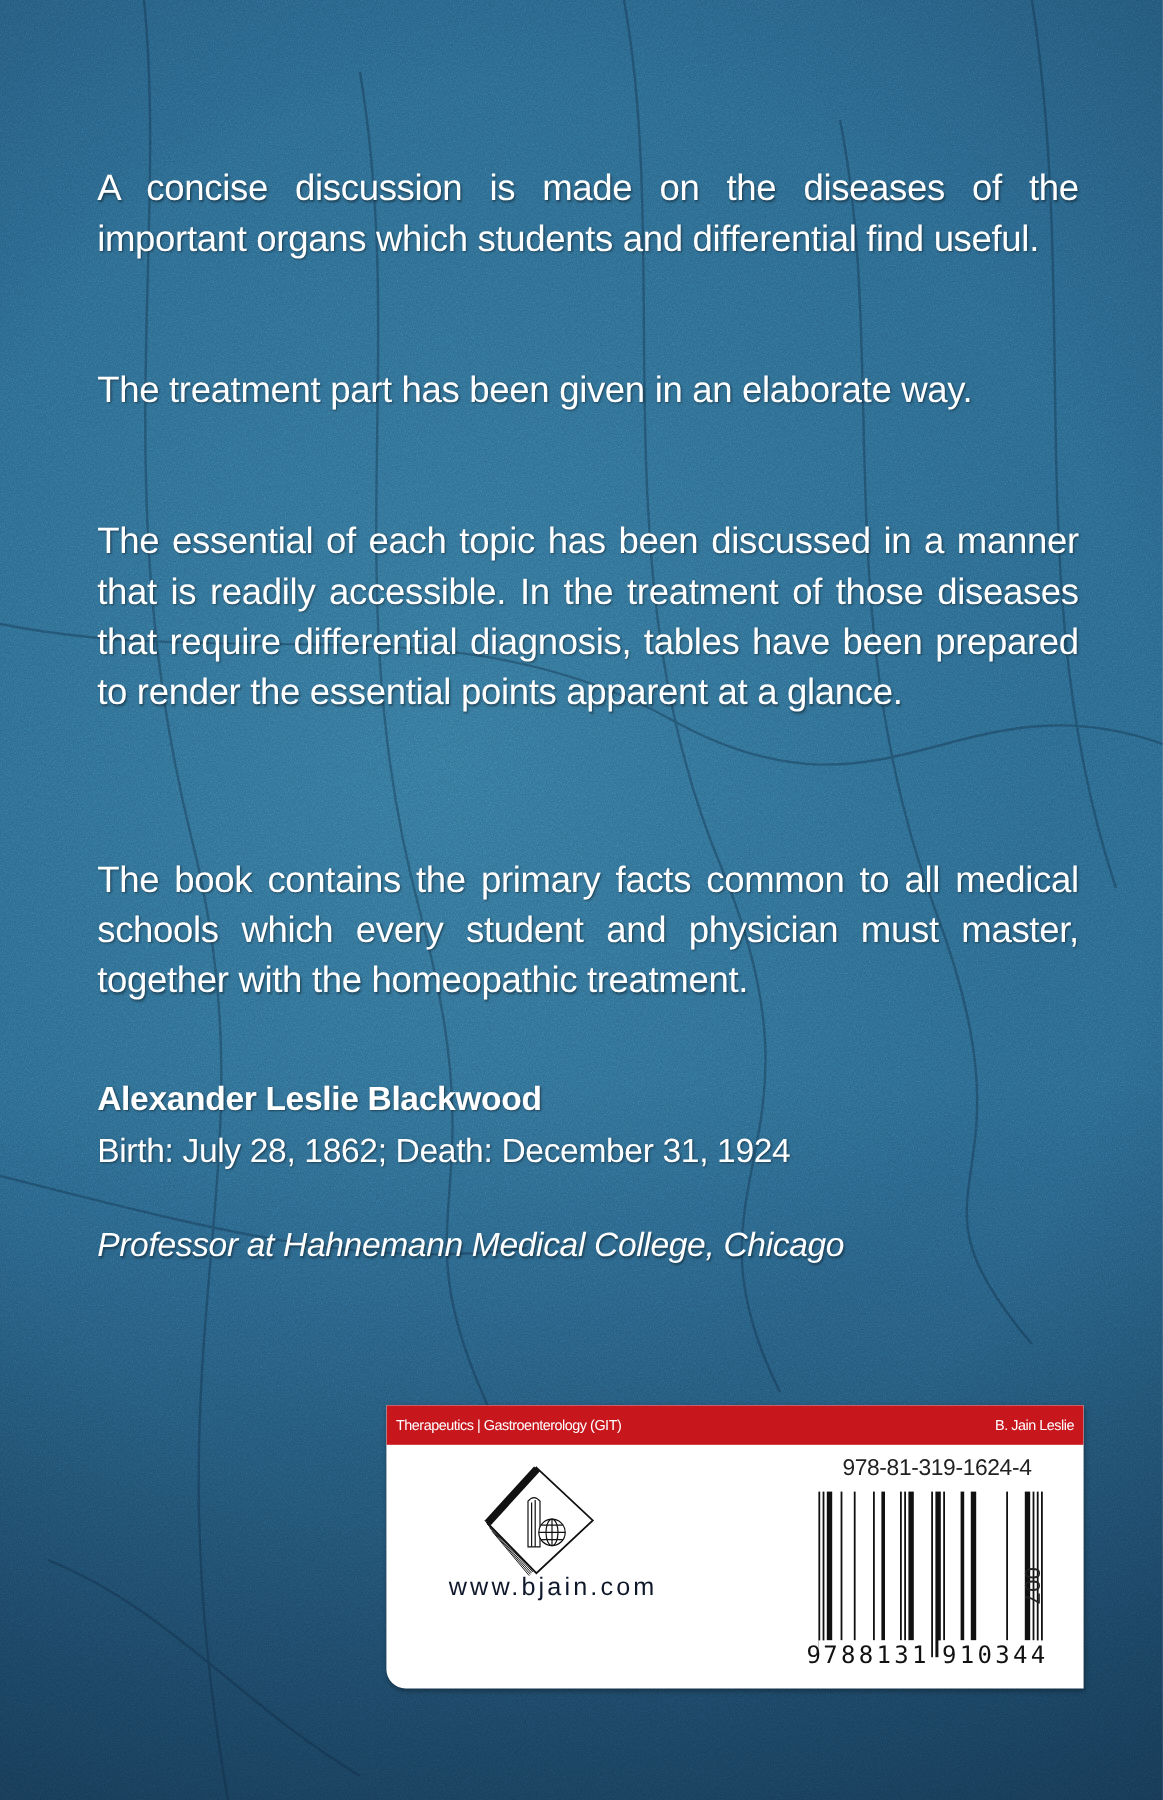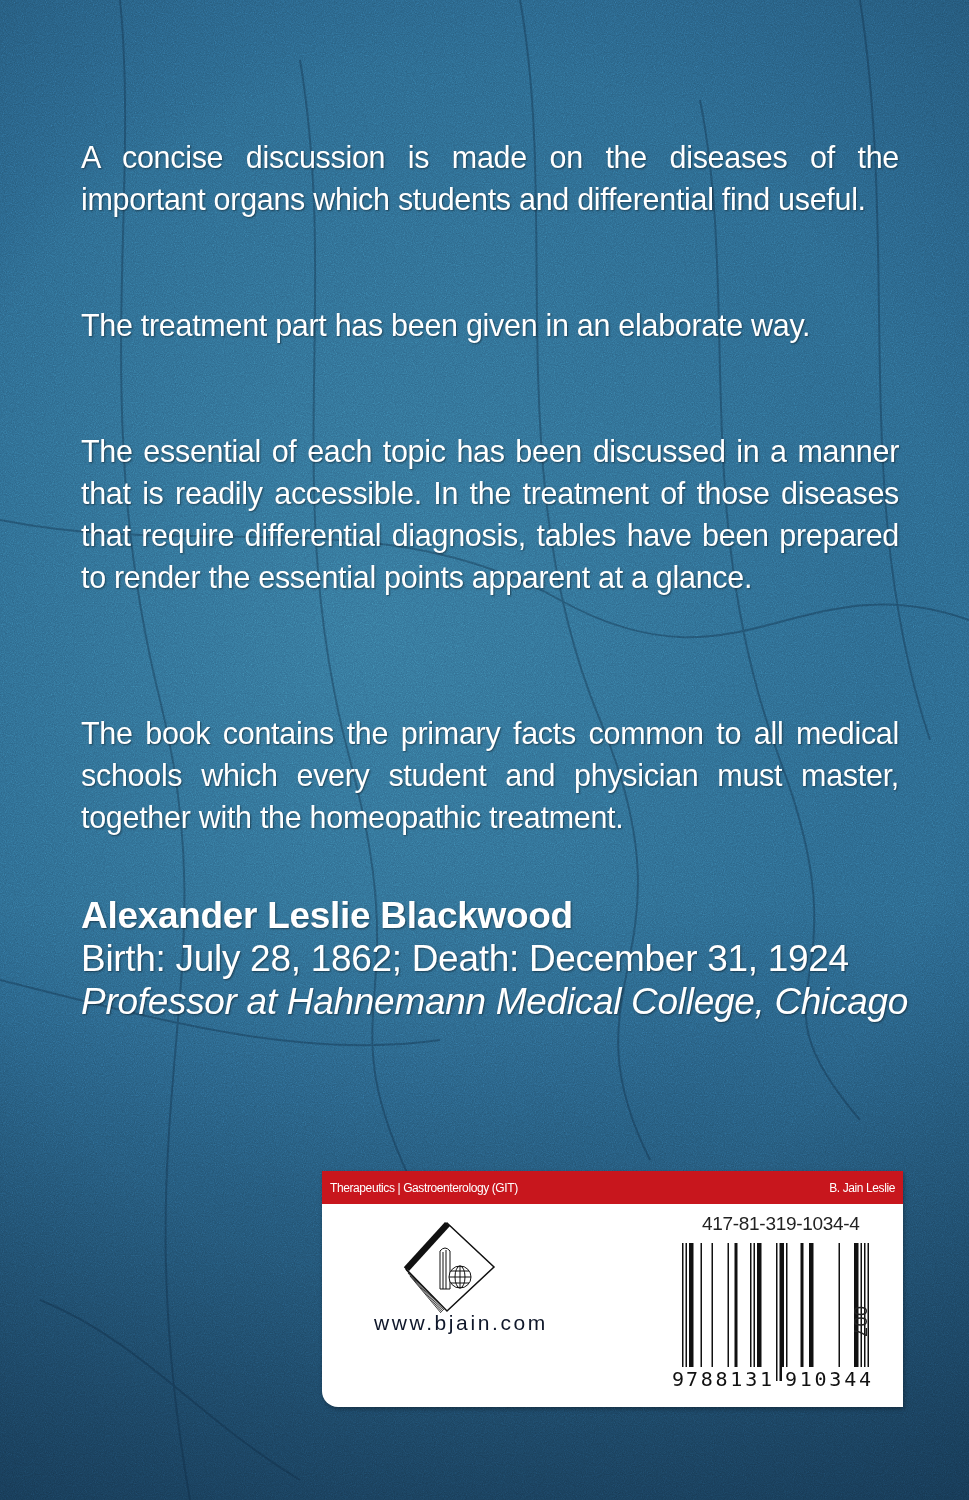--- a/index.html
+++ b/index.html
@@ -23,24 +23,24 @@
       color: #ffffff; font-size: 30.5px; line-height: 42px;
       text-align: justify; text-align-last: left;
       text-shadow: 1px 1px 2px rgba(0,0,0,0.45);
       letter-spacing: -0.3px;
     }
     .p1 { top: 136px; }
     .p2 { top: 304px; }
     .p3 { top: 430px; }
     .p4 { top: 712px; }
     .author { position: absolute; left: 81px; top: 894px; width: 840px; color: #fff;
-      font-size: 37px; line-height: 43px; text-shadow: 1px 1px 2px rgba(0,0,0,0.45); letter-spacing: -0.3px; }
+      font-size: 28px; line-height: 43px; text-shadow: 1px 1px 2px rgba(0,0,0,0.45); letter-spacing: -0.3px; }
     .author .name { font-weight: bold; display: block; }
     .author .life { display: block; }
-    .author .role { display: block; font-style: italic; }
+    .author .role { display: block; font-style: italic; margin-top: 36px; }
 
     .label {
       position: absolute; left: 322px; top: 1171px; width: 581px; height: 236px;
       background: #ffffff; border-bottom-left-radius: 16px; overflow: hidden;
       box-shadow: 1px 2px 4px rgba(0,0,0,0.35);
     }
     .label-header {
       height: 33px; background: #c8161d; color: #fff;
       display: flex; justify-content: space-between; align-items: center;
       padding: 0 8px 0 8px; font-size: 12px; letter-spacing: -0.4px;
@@ -116,21 +116,21 @@
       <circle cx="88" cy="58" r="11"></circle>
       <ellipse cx="88" cy="58" rx="5" ry="11" fill="none"></ellipse>
       <line x1="77" y1="58" x2="99" y2="58"></line>
       <line x1="79" y1="52" x2="97" y2="52"></line>
       <line x1="79" y1="64" x2="97" y2="64"></line>
       <line x1="88" y1="47" x2="88" y2="69"></line>
     </g>
   </svg>
   <div class="site">www.bjain.com</div>
 
-  <div class="isbn-text">417-81-319-1034-4</div>
+  <div class="isbn-text">978-81-319-1624-4</div>
 
   <svg class="barcode" viewBox="0 0 215 150">
     <g id="bars" fill="#111">
         <rect x="10" y="2" width="1.5" height="138"></rect>
         <rect x="13.5" y="2" width="1.5" height="138"></rect>
         <rect x="17" y="2" width="4.5" height="124"></rect>
         <rect x="28.5" y="2" width="1.5" height="124"></rect>
         <rect x="39.5" y="2" width="1.5" height="124"></rect>
         <rect x="55.5" y="2" width="1.5" height="124"></rect>
         <rect x="62.5" y="2" width="3" height="124"></rect>

